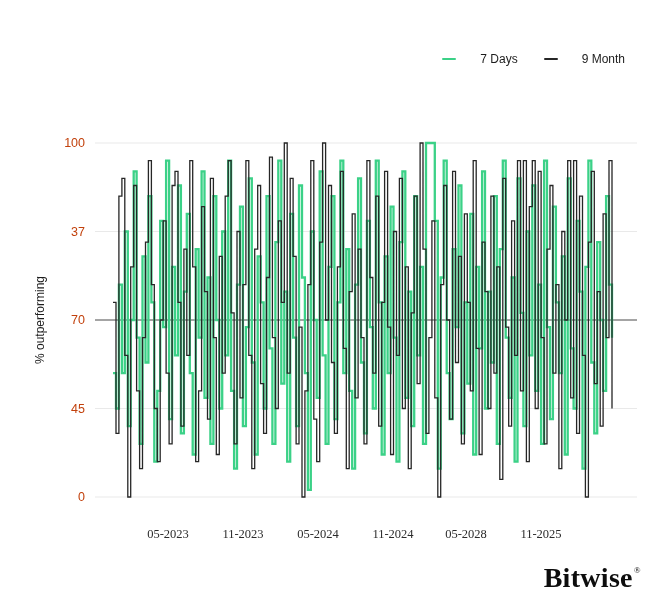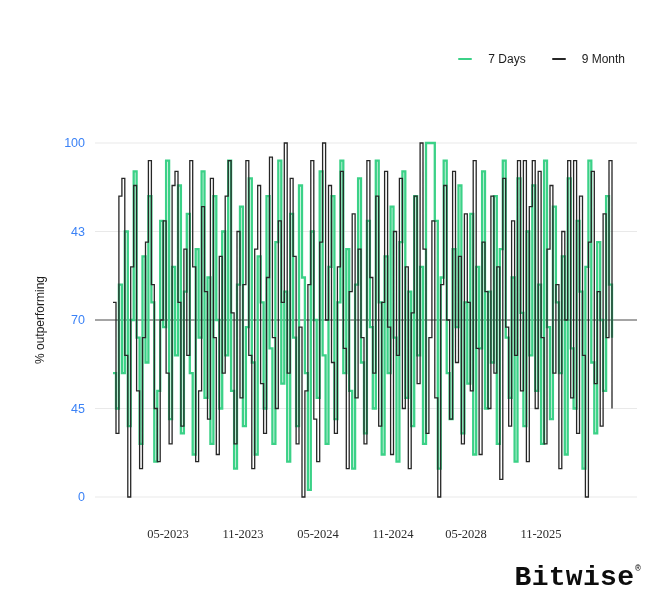--- a/index.html
+++ b/index.html
@@ -11,46 +11,46 @@
     overflow:hidden;
   }
   .chart-title{
     position:absolute;left:97px;top:9px;
     font-size:12px;color:#121212;letter-spacing:.2px;
   }
   .legend{
     position:absolute;top:52px;right:46px;
     display:flex;align-items:center;gap:26px;
   }
-  .legend-item{display:flex;align-items:center;gap:16px;cursor:pointer;}
+  .legend-item{display:flex;align-items:center;gap:24px;cursor:pointer;}
   .legend-dash{width:14px;height:2px;border-radius:1px;background:#999;}
   .legend-label{font-size:12px;color:#1c1c1c;}
   #chart{position:absolute;left:0;top:0;}
   .y-axis-title{
     position:absolute;left:40px;top:320px;
     transform:translate(-50%,-50%) rotate(-90deg);
     transform-origin:center;
     white-space:nowrap;
     font-size:12px;color:#1c1c1c;
   }
   .ytick{
     position:absolute;left:30px;width:55px;height:16px;line-height:16px;
-    text-align:right;font-size:12.5px;color:#3b82f6;
+    text-align:right;font-size:12.5px;color:#c2410c;
   }
   .xtick{
     position:absolute;top:527px;transform:translateX(-50%);
     font-size:12.5px;color:#2b2b2b;white-space:nowrap;font-family:Liberation Serif, serif;
   }
   .source{
     position:absolute;left:37px;top:579px;
     font-size:9.5px;color:#111;
   }
   .brand{
     position:absolute;right:30px;top:562px;
-    font-family:Liberation Mono, monospace;
+    font-family:Liberation Serif, serif;
     font-size:28px;font-weight:600;color:#0d0d0d;letter-spacing:.3px;
   }
   .brand sup{font-size:9px;font-weight:400;vertical-align:14px;margin-left:1px;}
 </style>
 </head>
 <body>
 
 <div class="page">
 
 
@@ -71,21 +71,21 @@
       <line x1="95" x2="637" y1="320" y2="320" stroke="#4a4a4a" stroke-width="1"></line>
       <line x1="95" x2="637" y1="231.5" y2="231.5" stroke="#e9e9e9" stroke-width="1"></line>
       <line x1="95" x2="637" y1="143" y2="143" stroke="#e9e9e9" stroke-width="1"></line>
       <path d="M113 373.1H116.0V408.5H118.9V284.6H121.9V373.1H124.8V231.5H127.8V426.2H130.7V320.0H133.7V171.3H136.6V337.7H139.6V443.9H142.5V256.3H145.5V362.5H148.4V196.1H151.4V302.3H154.3V461.6H157.3V390.8H160.2V220.9H163.2V327.1H166.1V160.7H169.1V419.1H172.1V266.9H175.0V355.4H178.0V185.5H180.9V433.3H183.9V291.7H186.8V213.8H189.8V373.1H192.7V454.5H195.7V249.2H198.6V337.7H201.6V171.3H204.5V397.9H207.5V277.5H210.4V443.9H213.4V196.1H216.3V320.0H219.3V408.5H222.2V231.5H225.2V355.4H228.2V160.7H231.1V390.8H234.1V468.7H237.0V284.6H240.0V206.7H242.9V426.2H245.9V327.1H248.8V178.4H251.8V362.5H254.7V454.5H257.7V256.3H260.6V302.3H263.6V408.5H266.5V196.1H269.5V348.3H272.4V443.9H275.4V242.1H278.3V160.7H281.3V383.7H284.3V291.7H287.2V461.6H290.2V213.8H293.1V337.7H296.1V426.2H299.0V185.5H302.0V277.5H304.9V373.1H307.9V489.9H310.8V231.5H313.8V320.0H316.7V397.9H319.7V171.3H322.6V355.4H325.6V443.9H328.5V266.9H331.5V196.1H334.4V419.1H337.4V302.3H340.4V160.7H343.3V373.1H346.3V249.2H349.2V390.8H352.2V468.7H355.1V284.6H358.1V178.4H361.0V362.5H364.0V433.3H366.9V220.9H369.9V327.1H372.8V408.5H375.8V160.7H378.7V302.3H381.7V454.5H384.6V256.3H387.6V373.1H390.6V206.7H393.5V337.7H396.5V461.6H399.4V242.1H402.4V171.3H405.3V397.9H408.3V291.7H411.2V426.2H414.2V196.1H417.1V355.4H420.1V266.9H423.0V443.9H426.0V143.0H428.9V143.0H431.9V143.0H434.8V220.9H437.8V468.7H440.7V277.5H443.7V160.7H446.7V373.1H449.6V419.1H452.6V249.2H455.5V327.1H458.5V185.5H461.4V433.3H464.4V302.3H467.3V383.7H470.3V213.8H473.2V454.5H476.2V266.9H479.1V348.3H482.1V171.3H485.0V408.5H488.0V291.7H490.9V362.5H493.9V196.1H496.8V443.9H499.8V249.2H502.8V160.7H505.7V337.7H508.7V397.9H511.6V277.5H514.6V461.6H517.5V178.4H520.5V312.9H523.4V426.2H526.4V231.5H529.3V355.4H532.3V185.5H535.2V390.8H538.2V284.6H541.1V443.9H544.1V160.7H547.0V327.1H550.0V419.1H552.9V206.7H555.9V302.3H558.9V373.1H561.8V256.3H564.8V454.5H567.7V178.4H570.7V348.3H573.6V408.5H576.6V220.9H579.5V291.7H582.5V468.7H585.4V266.9H588.4V160.7H591.3V362.5H594.3V433.3H597.2V242.1H600.2V320.0H603.1V390.8H606.1V196.1H609.0V284.6H612.0V337.7" fill="none" stroke="#3bd187" stroke-width="2.3" stroke-linejoin="miter"></path>
       <path d="M113 302.3H116.0V433.3H118.9V196.1H121.9V178.4H124.8V355.4H127.8V497.0H130.7V266.9H133.7V185.5H136.6V390.8H139.6V468.7H142.5V337.7H145.5V242.1H148.4V160.7H151.4V284.6H154.3V408.5H157.3V461.6H160.2V320.0H163.2V220.9H166.1V373.1H169.1V443.9H172.1V185.5H175.0V171.3H178.0V302.3H180.9V426.2H183.9V249.2H186.8V355.4H189.8V160.7H192.7V266.9H195.7V461.6H198.6V390.8H201.6V206.7H204.5V291.7H207.5V419.1H210.4V178.4H213.4V337.7H216.3V454.5H219.3V256.3H222.2V373.1H225.2V196.1H228.2V160.7H231.1V312.9H234.1V443.9H237.0V231.5H240.0V397.9H242.9V284.6H245.9V160.7H248.8V355.4H251.8V468.7H254.7V249.2H257.7V185.5H260.6V383.7H263.6V433.3H266.5V277.5H269.5V157.2H272.4V337.7H275.4V408.5H278.3V220.9H281.3V302.3H284.3V143.0H287.2V373.1H290.2V178.4H293.1V256.3H296.1V443.9H299.0V327.1H302.0V497.0H304.9V390.8H307.9V284.6H310.8V160.7H313.8V419.1H316.7V461.6H319.7V242.1H322.6V143.0H325.6V320.0H328.5V185.5H331.5V362.5H334.4V433.3H337.4V266.9H340.4V171.3H343.3V348.3H346.3V468.7H349.2V291.7H352.2V213.8H355.1V397.9H358.1V249.2H361.0V337.7H364.0V443.9H366.9V160.7H369.9V277.5H372.8V373.1H375.8V196.1H378.7V426.2H381.7V302.3H384.6V171.3H387.6V327.1H390.6V454.5H393.5V231.5H396.5V355.4H399.4V178.4H402.4V408.5H405.3V266.9H408.3V468.7H411.2V312.9H414.2V196.1H417.1V383.7H420.1V143.0H423.0V249.2H426.0V433.3H428.9V337.7H431.9V220.9H434.8V397.9H437.8V497.0H440.7V284.6H443.7V185.5H446.7V320.0H449.6V419.1H452.6V171.3H455.5V362.5H458.5V256.3H461.4V443.9H464.4V213.8H467.3V302.3H470.3V390.8H473.2V160.7H476.2V348.3H479.1V454.5H482.1V242.1H485.0V291.7H488.0V408.5H490.9V196.1H493.9V373.1H496.8V266.9H499.8V479.3H502.8V178.4H505.7V327.1H508.7V426.2H511.6V220.9H514.6V355.4H517.5V160.7H520.5V390.8H523.4V160.7H526.4V461.6H529.3V206.7H532.3V160.7H535.2V408.5H538.2V171.3H541.1V337.7H544.1V443.9H547.0V249.2H550.0V185.5H552.9V373.1H555.9V284.6H558.9V468.7H561.8V231.5H564.8V320.0H567.7V160.7H570.7V397.9H573.6V160.7H576.6V433.3H579.5V196.1H582.5V355.4H585.4V497.0H588.4V242.1H591.3V171.3H594.3V383.7H597.2V291.7H600.2V426.2H603.1V213.8H606.1V337.7H609.0V160.7H612.0V408.5" fill="none" stroke="#262626" stroke-width="1.3" stroke-linejoin="miter"></path>
     </svg>
 
   <div class="y-axis-title">% outperforming</div>
 
   <div class="ytick" style="top:135px">100</div>
-  <div class="ytick" style="top:224px">43</div>
+  <div class="ytick" style="top:224px">37</div>
   <div class="ytick" style="top:312px">70</div>
   <div class="ytick" style="top:401px">45</div>
   <div class="ytick" style="top:489px">0</div>
 
   <div class="xtick" style="left:168px">05-2023</div>
   <div class="xtick" style="left:243px">11-2023</div>
   <div class="xtick" style="left:318px">05-2024</div>
   <div class="xtick" style="left:393px">11-2024</div>
   <div class="xtick" style="left:466px">05-2028</div>
   <div class="xtick" style="left:541px">11-2025</div>

